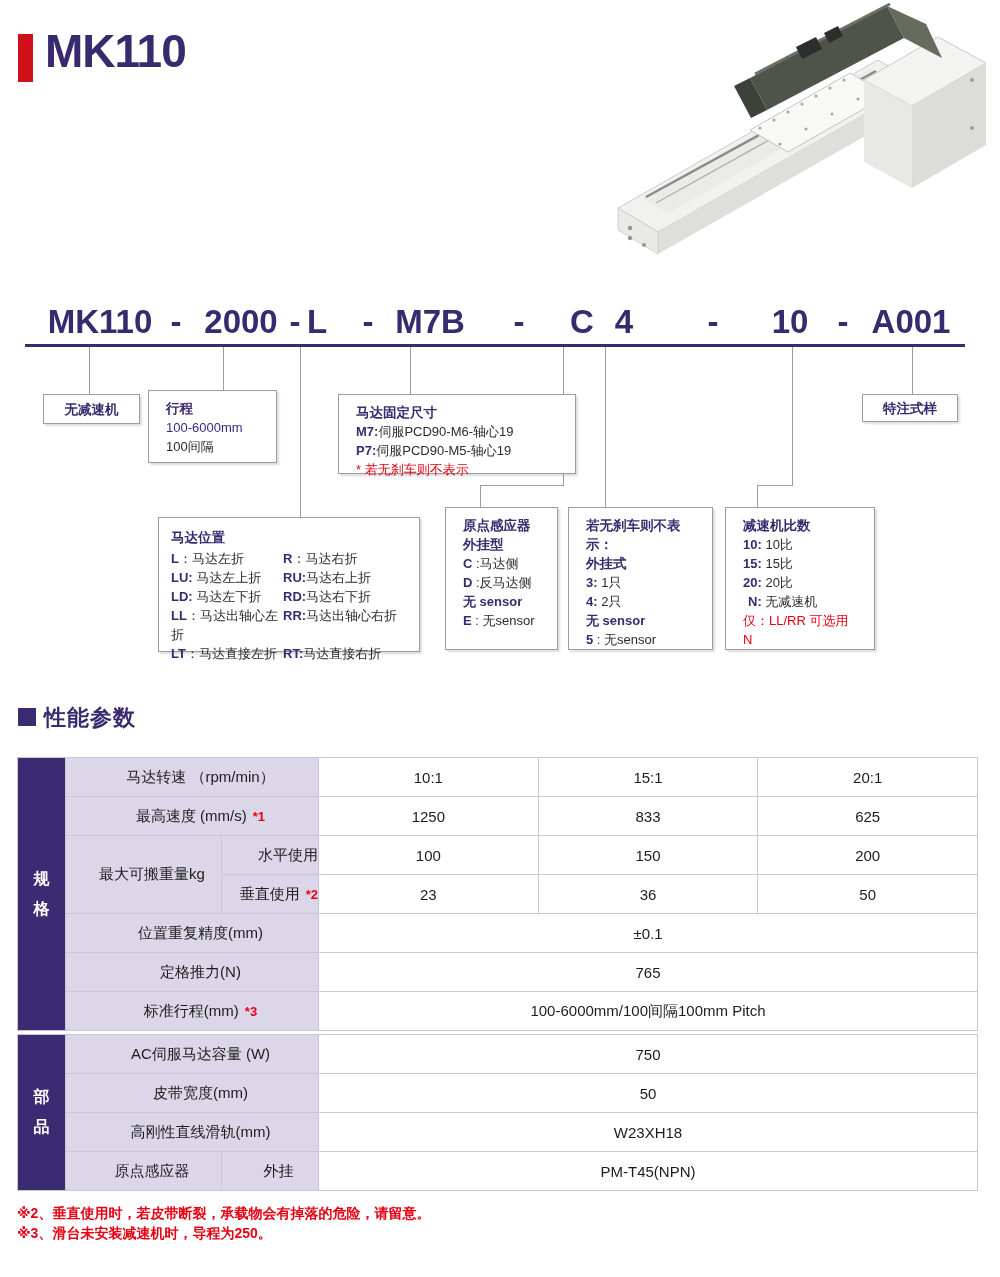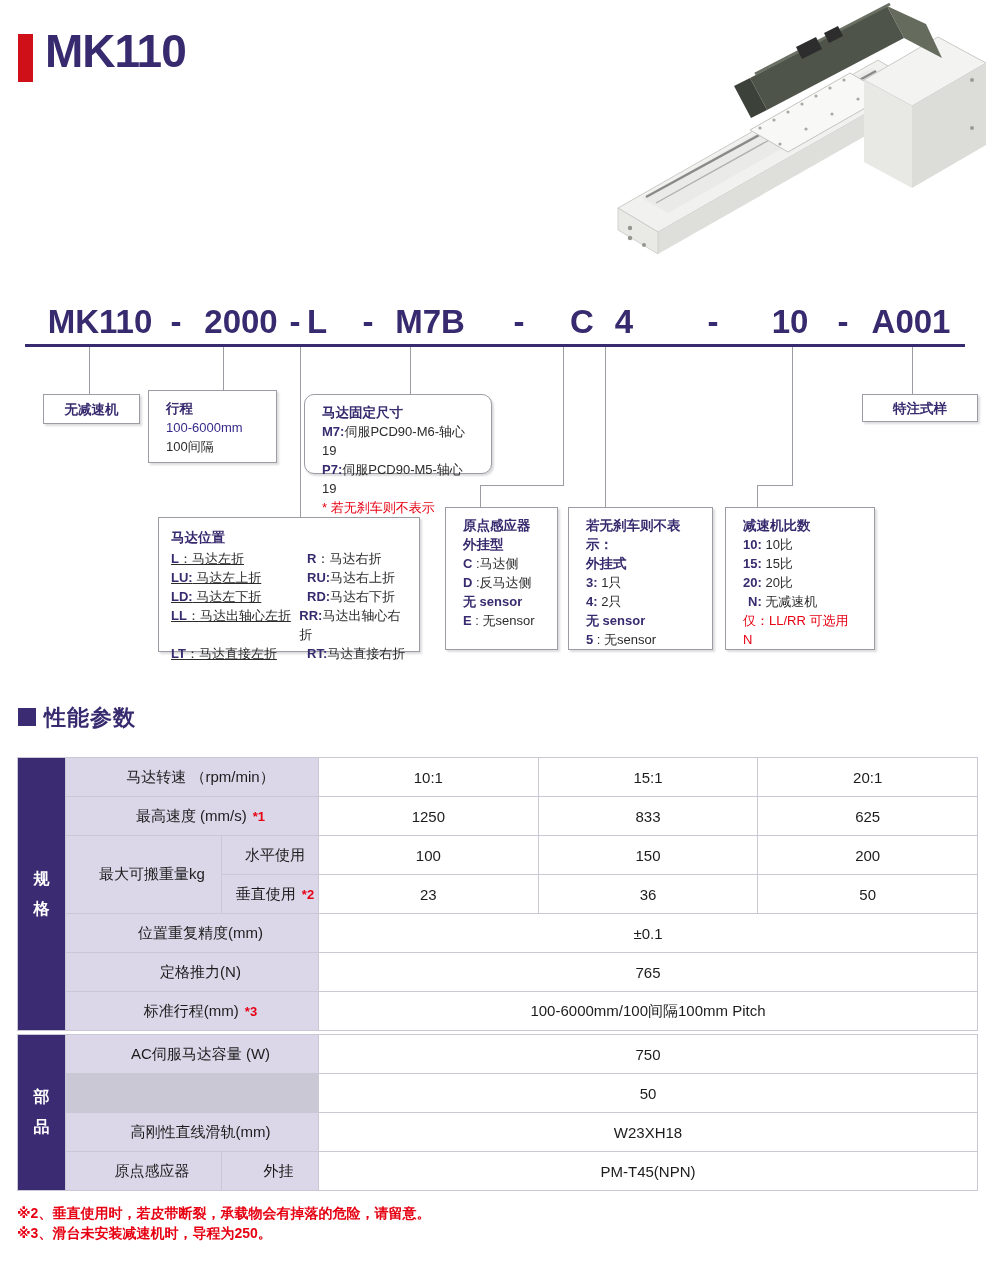--- a/index.html
+++ b/index.html
@@ -27,36 +27,36 @@
   .cbox {
     background:#fff; border:1px solid #9c9ca4; box-shadow:1.5px 2px 2px rgba(0,0,0,.14);
     font-size:13px; line-height:19px; color:#2b2b2b;
   }
   .cbox .bt { font-weight:bold; color:#372a6e; font-size:13.5px; }
   .cbox .code { color:#372a6e; font-weight:bold; }
   .cbox .red { color:#e60012; font-weight:normal; }
   .cbox .boldline { color:#372a6e; font-weight:bold; }
   .center-box { display:flex; align-items:center; justify-content:center; }
   .mp-row { display:flex; }
-  .mp-left { width:136px;text-decoration:underline; }
+  .mp-left { width:112px; }
   .pad-box { padding:8px 17px; }
 
   
   .sec-square { left:18px; top:708px; width:18px; height:18px; background:#3a2b72; }
   .sec-title { left:44px; top:703px; font-size:22px; font-weight:bold; color:#372a6e; letter-spacing:1px; }
 
   .ptable {
     left:17px; width:961px; display:grid; background:#c9c8d4; border:1px solid #c9c8d4;
     grid-template-columns:47px 155px 96px 1fr 1fr 1fr; grid-auto-rows:38px; gap:1px;
   }
   .t-spec { top:757px; }
   .t-parts { top:1034px; }
   .hcell { background:#3a2b72; color:#fff; display:flex; flex-direction:column; align-items:center; justify-content:center; gap:9px; font-size:16px; font-weight:bold; }
   .lcell { background:#dbd7e9; display:flex; align-items:center; justify-content:center; font-size:15px;padding-left:17px; }
-  .lcell.sub-left { justify-content:center; padding-left:10px; }
+  .lcell.sub-left { justify-content:flex-end; padding-left:10px; }
   .vcell { background:#fff; display:flex; align-items:center; justify-content:center; font-size:15px; }
   .note { color:#e60012; font-weight:bold; font-size:13px; margin-left:6px; }
   .span23 { grid-column:2/4; }
   .span46 { grid-column:4/7; }
 
   
   .footnotes { left:17px; top:1203px; color:#e60012; font-size:14px; font-weight:bold; line-height:20px; }
 </style>
 </head>
 <body>
@@ -139,28 +139,28 @@
 <div class="abs cbox center-box" style="left:43px; top:394px; width:97px; height:30px;">
   <span class="bt">无减速机</span>
 </div>
 
 <div class="abs cbox pad-box" style="left:148px; top:390px; width:129px; height:73px;">
   <div class="bt">行程</div>
   <div style="color:#372a8a">100-6000mm</div>
   <div>100间隔</div>
 </div>
 
-<div class="abs cbox pad-box" style="left:304px; top:394px; width:188px; height:80px;border-radius:10px;">
+<div class="abs cbox pad-box" style="left:338px; top:394px; width:238px; height:80px;">
   <div class="bt">马达固定尺寸</div>
   <div><span class="code">M7:</span><span>伺服PCD90-M6-轴心19</span></div>
   <div><span class="code">P7:</span><span>伺服PCD90-M5-轴心19</span></div>
   <div class="red">* 若无刹车则不表示</div>
 </div>
 
-<div class="abs cbox center-box" style="left:862px; top:394px; width:116px; height:28px;">
+<div class="abs cbox center-box" style="left:862px; top:394px; width:96px; height:28px;">
   <span class="bt">特注式样</span>
 </div>
 
 <div class="abs cbox" style="left:158px; top:517px; width:262px; height:135px; padding:10px 12px;">
   <div class="bt" style="margin-bottom:2px">马达位置</div>
   <div class="mp-row">
     <div class="mp-left"><span class="code">L</span><span>：马达左折</span></div>
     <div><span class="code">R</span><span>：马达右折</span></div>
   </div>
   <div class="mp-row">
@@ -303,20 +303,23 @@
     <span>品</span>
   </div>
 
   <div class="lcell span23">
       <span>AC伺服马达容量 (W)</span>
     </div>
   <div class="vcell span46">
       <span>750</span>
     </div>
 
+  <div class="lcell span23">
+      <span>皮带宽度(mm)</span>
+    </div>
   <div class="vcell span46">
       <span>50</span>
     </div>
 
   <div class="lcell span23">
       <span>高刚性直线滑轨(mm)</span>
     </div>
   <div class="vcell span46">
       <span>W23XH18</span>
     </div>

